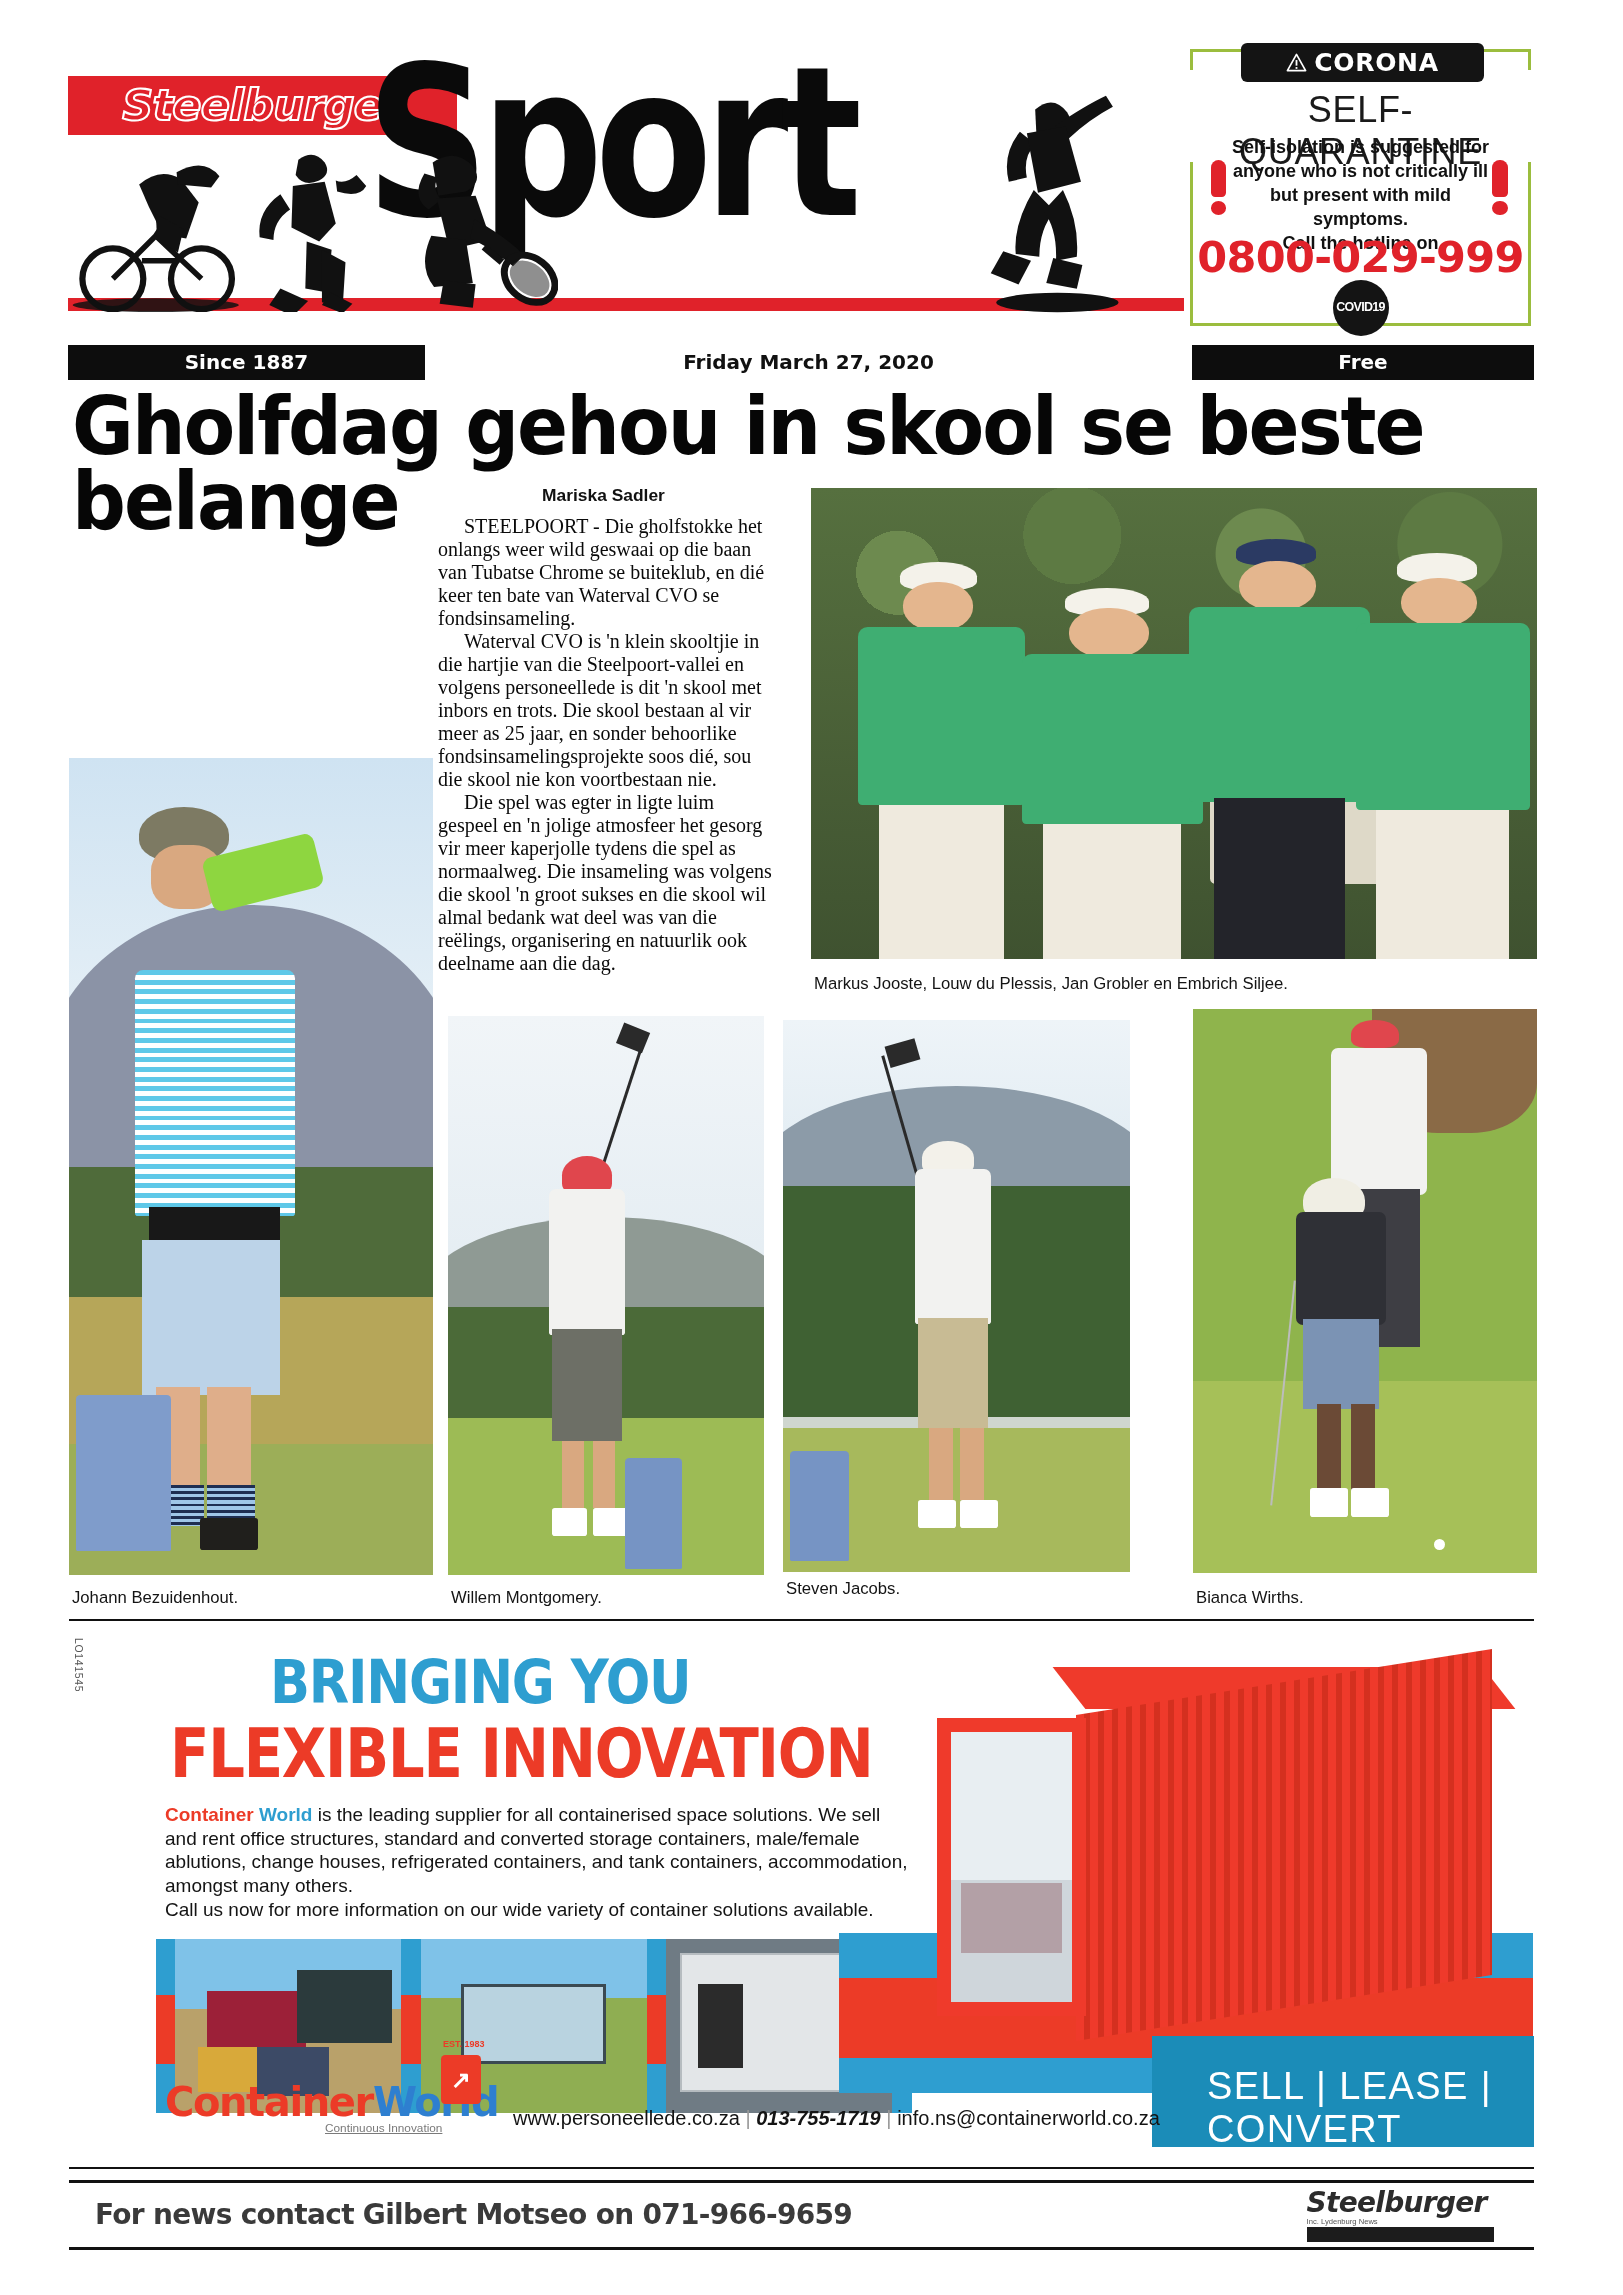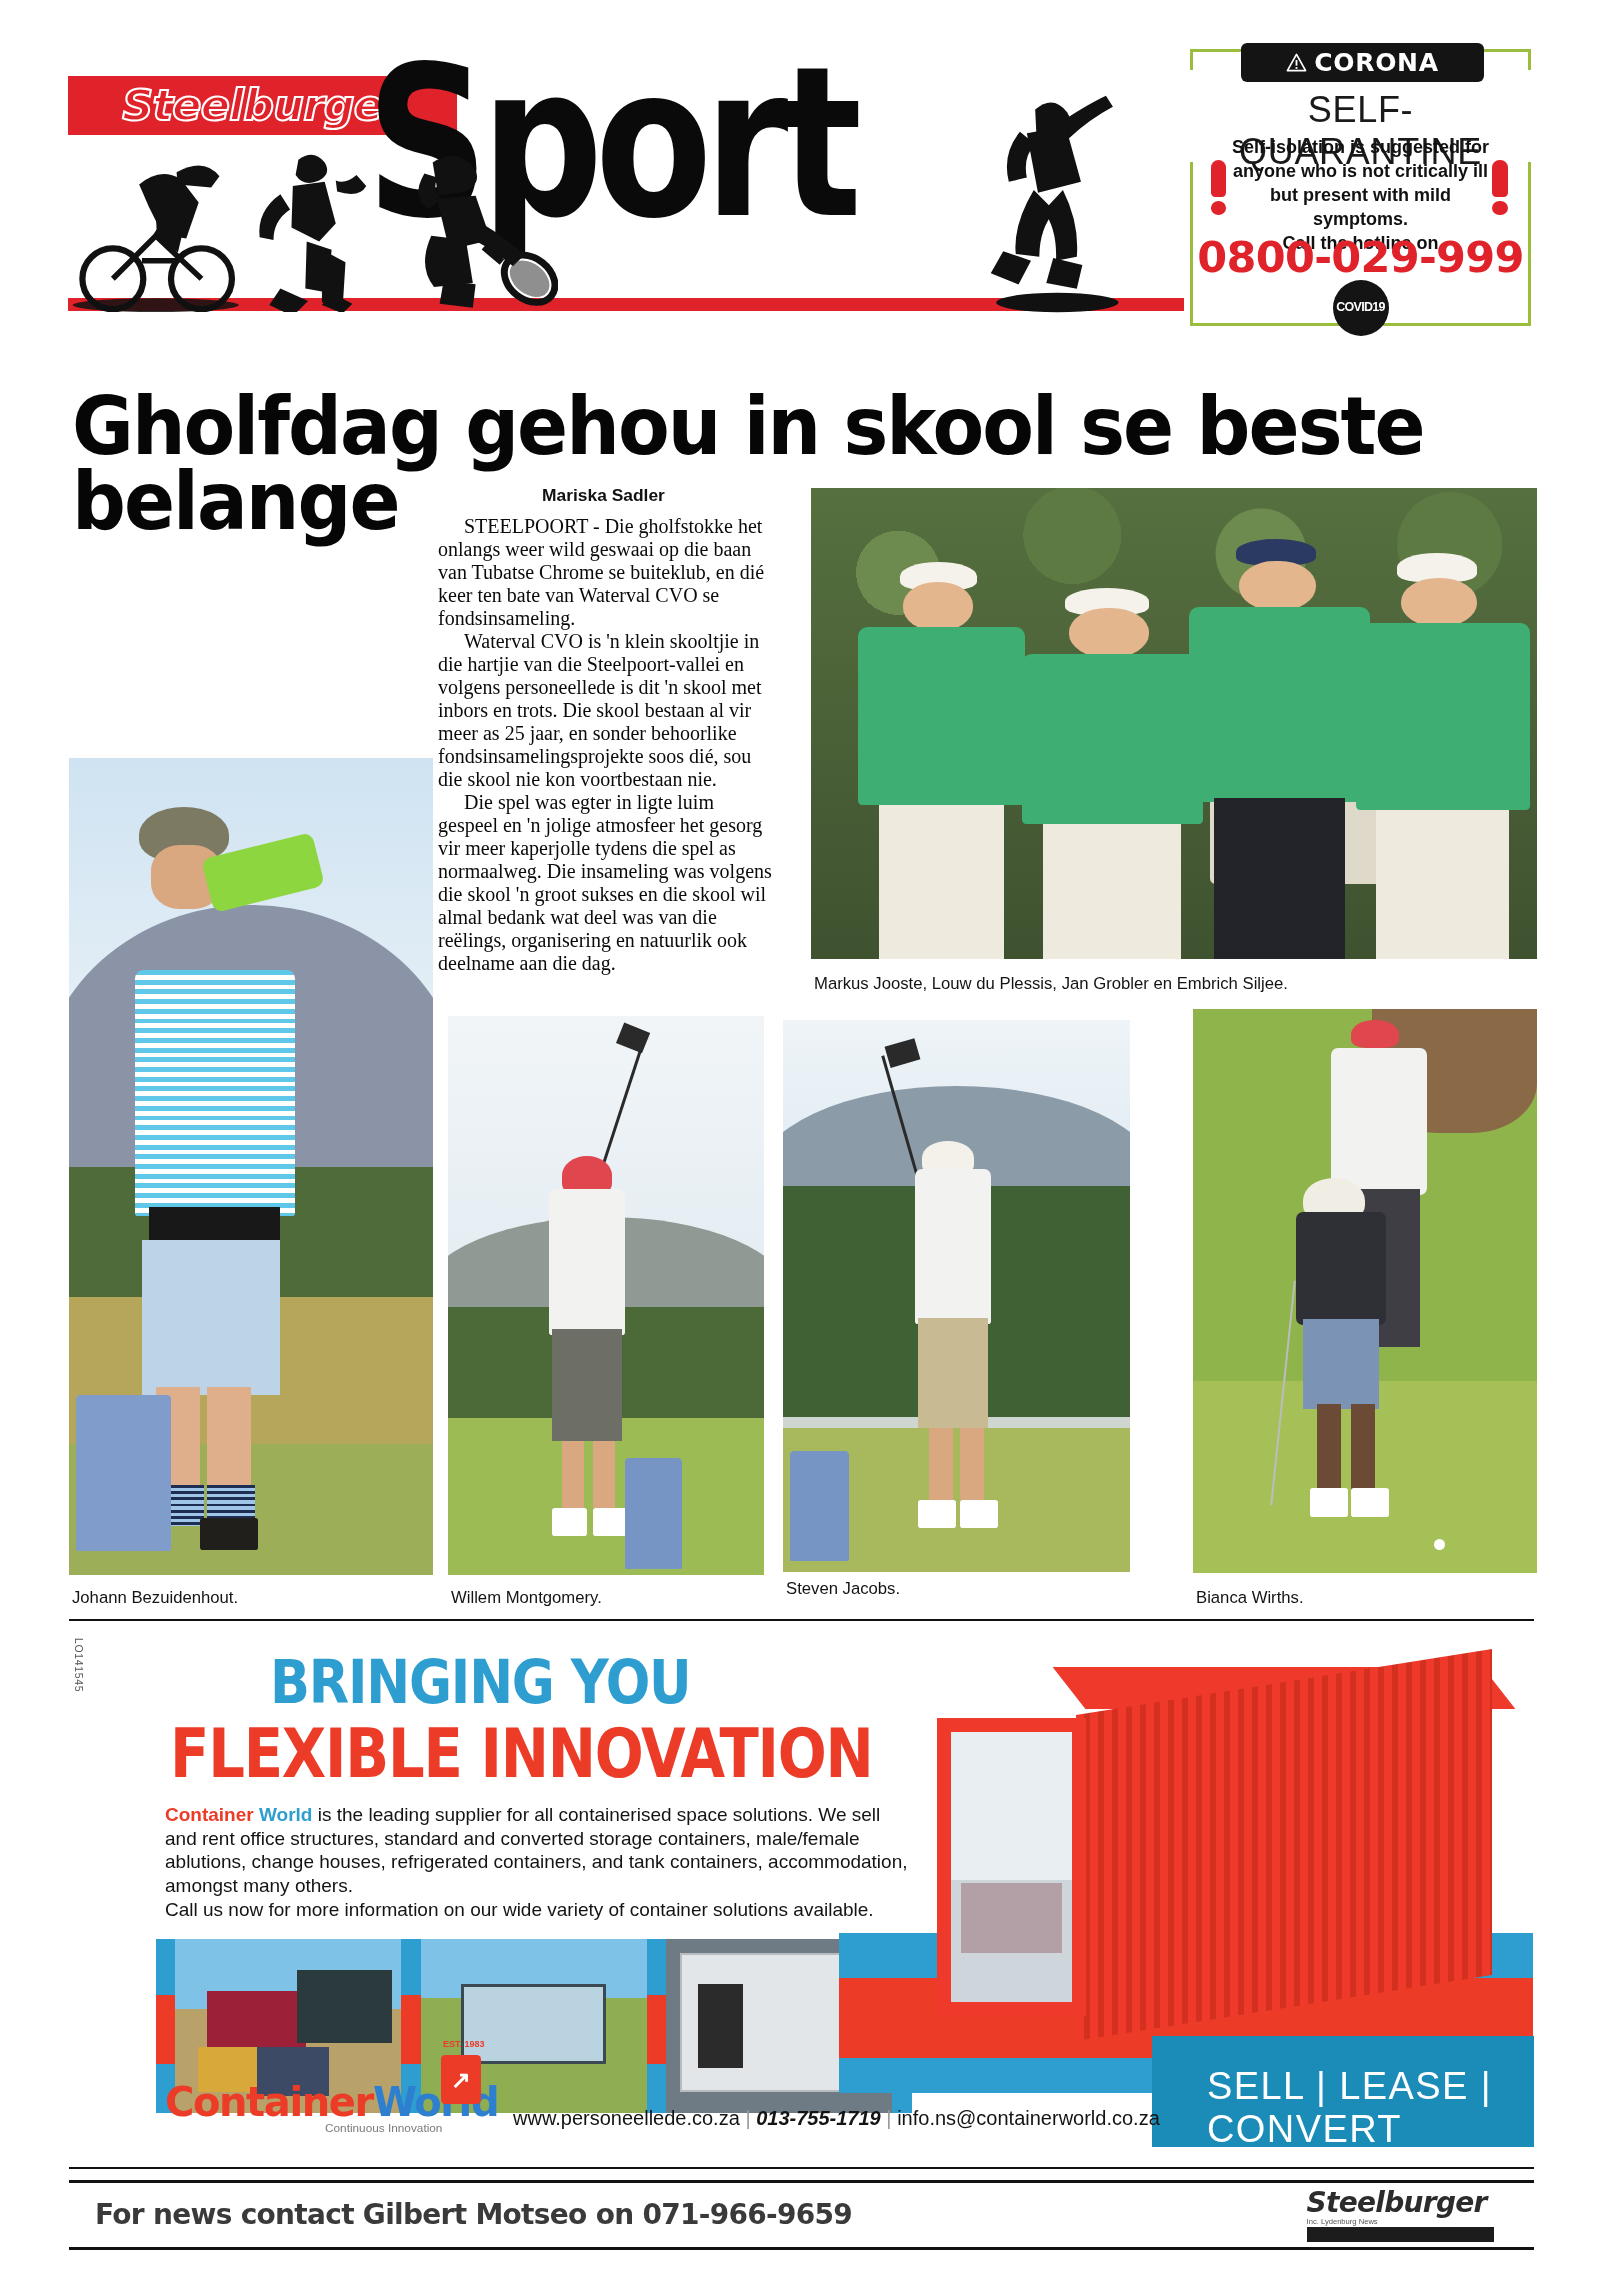--- a/index.html
+++ b/index.html
@@ -132,21 +132,21 @@
   .c3d-body{position:absolute;left:146px;top:28px;width:416px;height:326px;
       background:repeating-linear-gradient(90deg,#ef3a2b 0 8.3px,#d4301f 8.3px 14px);
       transform:skewY(-9deg);}
   .c3d-face{position:absolute;left:7px;top:64px;width:149px;height:298px;background:#ef3a2b;border:7px solid #ef3a2b;box-sizing:border-box;}
   .c3d-office{position:absolute;inset:7px;background:linear-gradient(#e8eef2 0 55%,#cfd6db 55% 100%);}
   .c3d-desk{position:absolute;left:8%;bottom:18%;width:84%;height:26%;background:#b3a0a6;}
   .c3d-top{position:absolute;left:139px;top:12.5px;width:430px;height:42px;background:#ef3a2b;transform:skewX(38deg);}
   .cw-logo{position:absolute;left:96px;top:458px;}
   .cw-logo-txt{font-size:40px;font-weight:bold;font-family:"DejaVu Sans",sans-serif;letter-spacing:-1.4px;}
   .cw-logo-txt .a{color:#ec3b27;} .cw-logo-txt .b{color:#2e7fd0;}
-  .cw-tag{font-size:11.8px;color:#7a7a7a;margin-left:160px;margin-top:-4.2px;}
+  .cw-tag{font-size:11.8px;color:#7a7a7a;margin-left:160px;margin-top:-4.2px;text-decoration:underline;}
   .cw-arrow{position:absolute;left:276px;top:-23.6px;width:40px;height:49px;background:#ec3b27;border-radius:4.2px;
       display:flex;align-items:center;justify-content:center;color:#fff;font-size:23.6px;font-weight:bold;}
   .cw-est{position:absolute;left:278px;top:-40px;font-size:9px;color:#ec3b27;font-weight:bold;}
   .cw-contact{position:absolute;left:444px;top:486px;font-size:20px;color:#141414;}
   .cw-contact b{font-weight:bold;font-style:italic;}
   .cw-contact span.sep{color:#999;padding:0 5.6px;}
 
   
   .footer{position:absolute;left:69px;top:2180px;width:1465px;height:64px;
       border-top:3.5px solid #111;border-bottom:3.5px solid #111;background:#fff;}
@@ -236,20 +236,25 @@
       </div>
     <div class="cor-bang r">
         <i class="b1"></i>
         <i class="b2"></i>
       </div>
     <div class="covid-badge">
       <span>COVID19</span>
     </div>
   </div>
 
+  <div class="strip">
+    <div class="strip-seg strip-since">Since 1887</div>
+    <div class="strip-seg strip-date">Friday March 27, 2020</div>
+    <div class="strip-seg strip-free">Free</div>
+  </div>
 
   <div class="headline">Gholfdag gehou in skool se beste belange</div>
 
   <div class="byline">Mariska Sadler</div>
   <div class="article">
     <p>STEELPOORT - Die gholfstokke het onlangs weer wild geswaai op die baan van Tubatse Chrome se buiteklub, en dié keer ten bate van Waterval CVO se fondsinsameling.</p>
     <p>Waterval CVO is 'n klein skooltjie in die hartjie van die Steelpoort-vallei en volgens personeellede is dit 'n skool met inbors en trots. Die skool bestaan al vir meer as 25 jaar, en sonder behoorlike fondsinsamelingsprojekte soos dié, sou die skool nie kon voortbestaan nie.</p>
     <p>Die spel was egter in ligte luim gespeel en 'n jolige atmosfeer het gesorg vir meer kaperjolle tydens die spel as normaalweg. Die insameling was volgens die skool 'n groot sukses en die skool wil almal bedank wat deel was van die reëlings, organisering en natuurlik ook deelname aan die dag.</p>
   </div>
 

